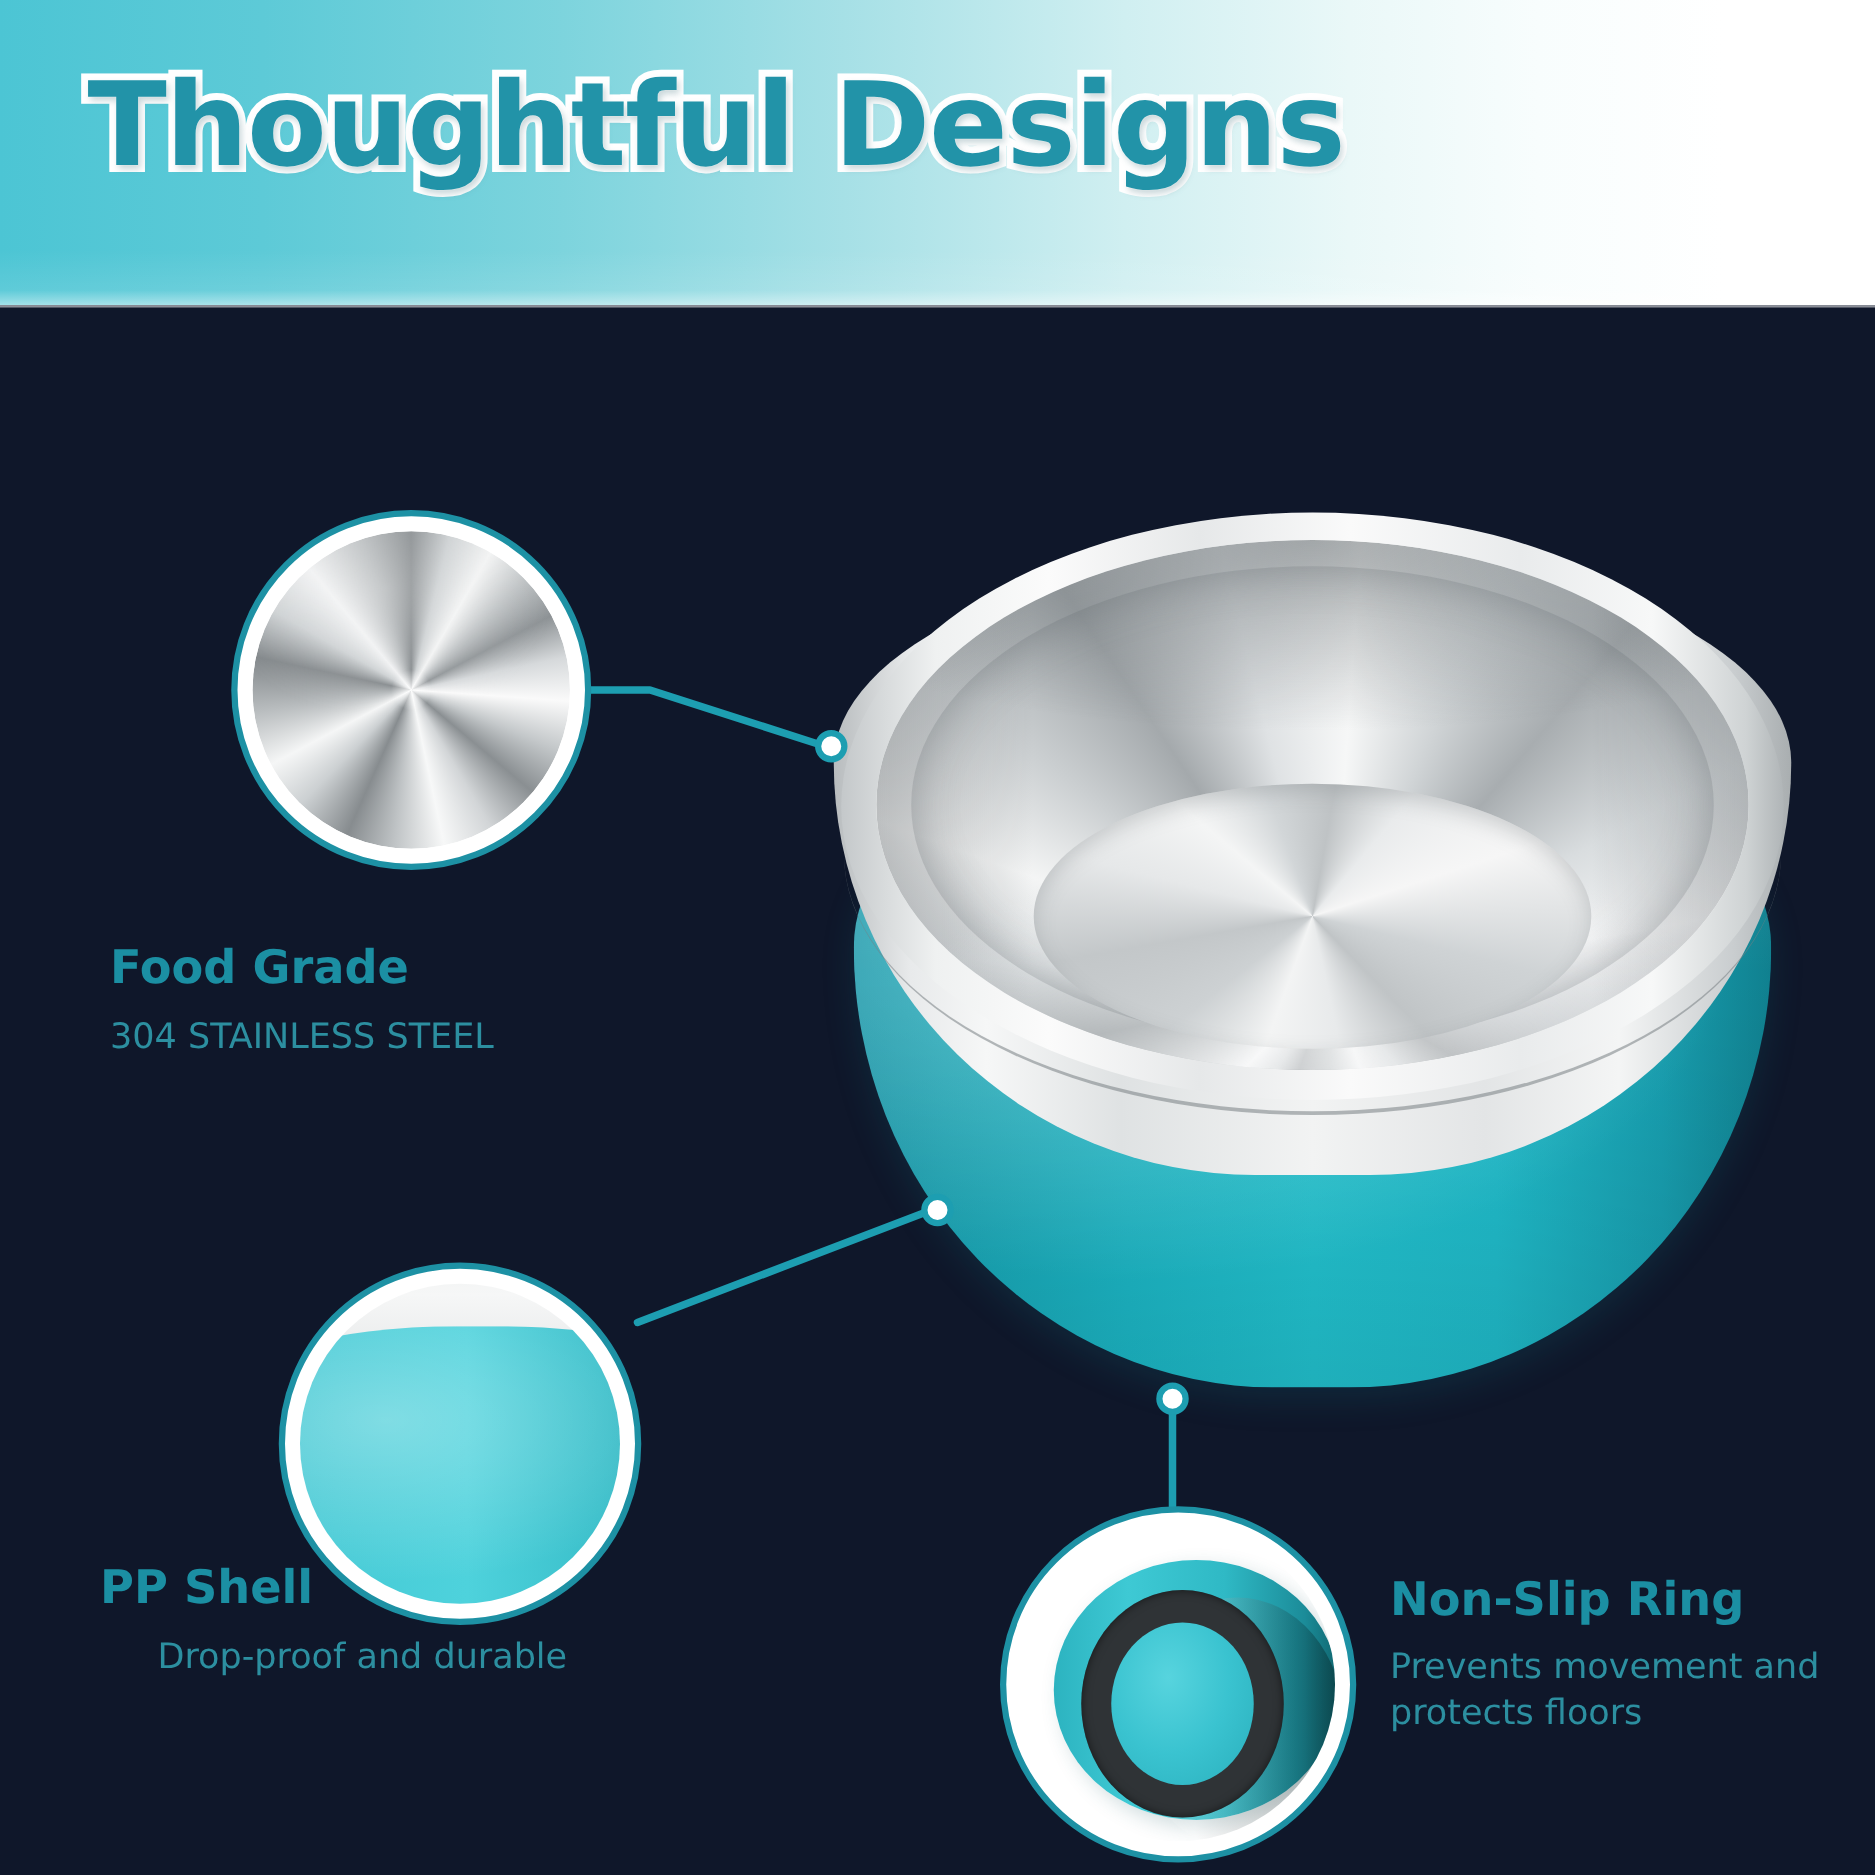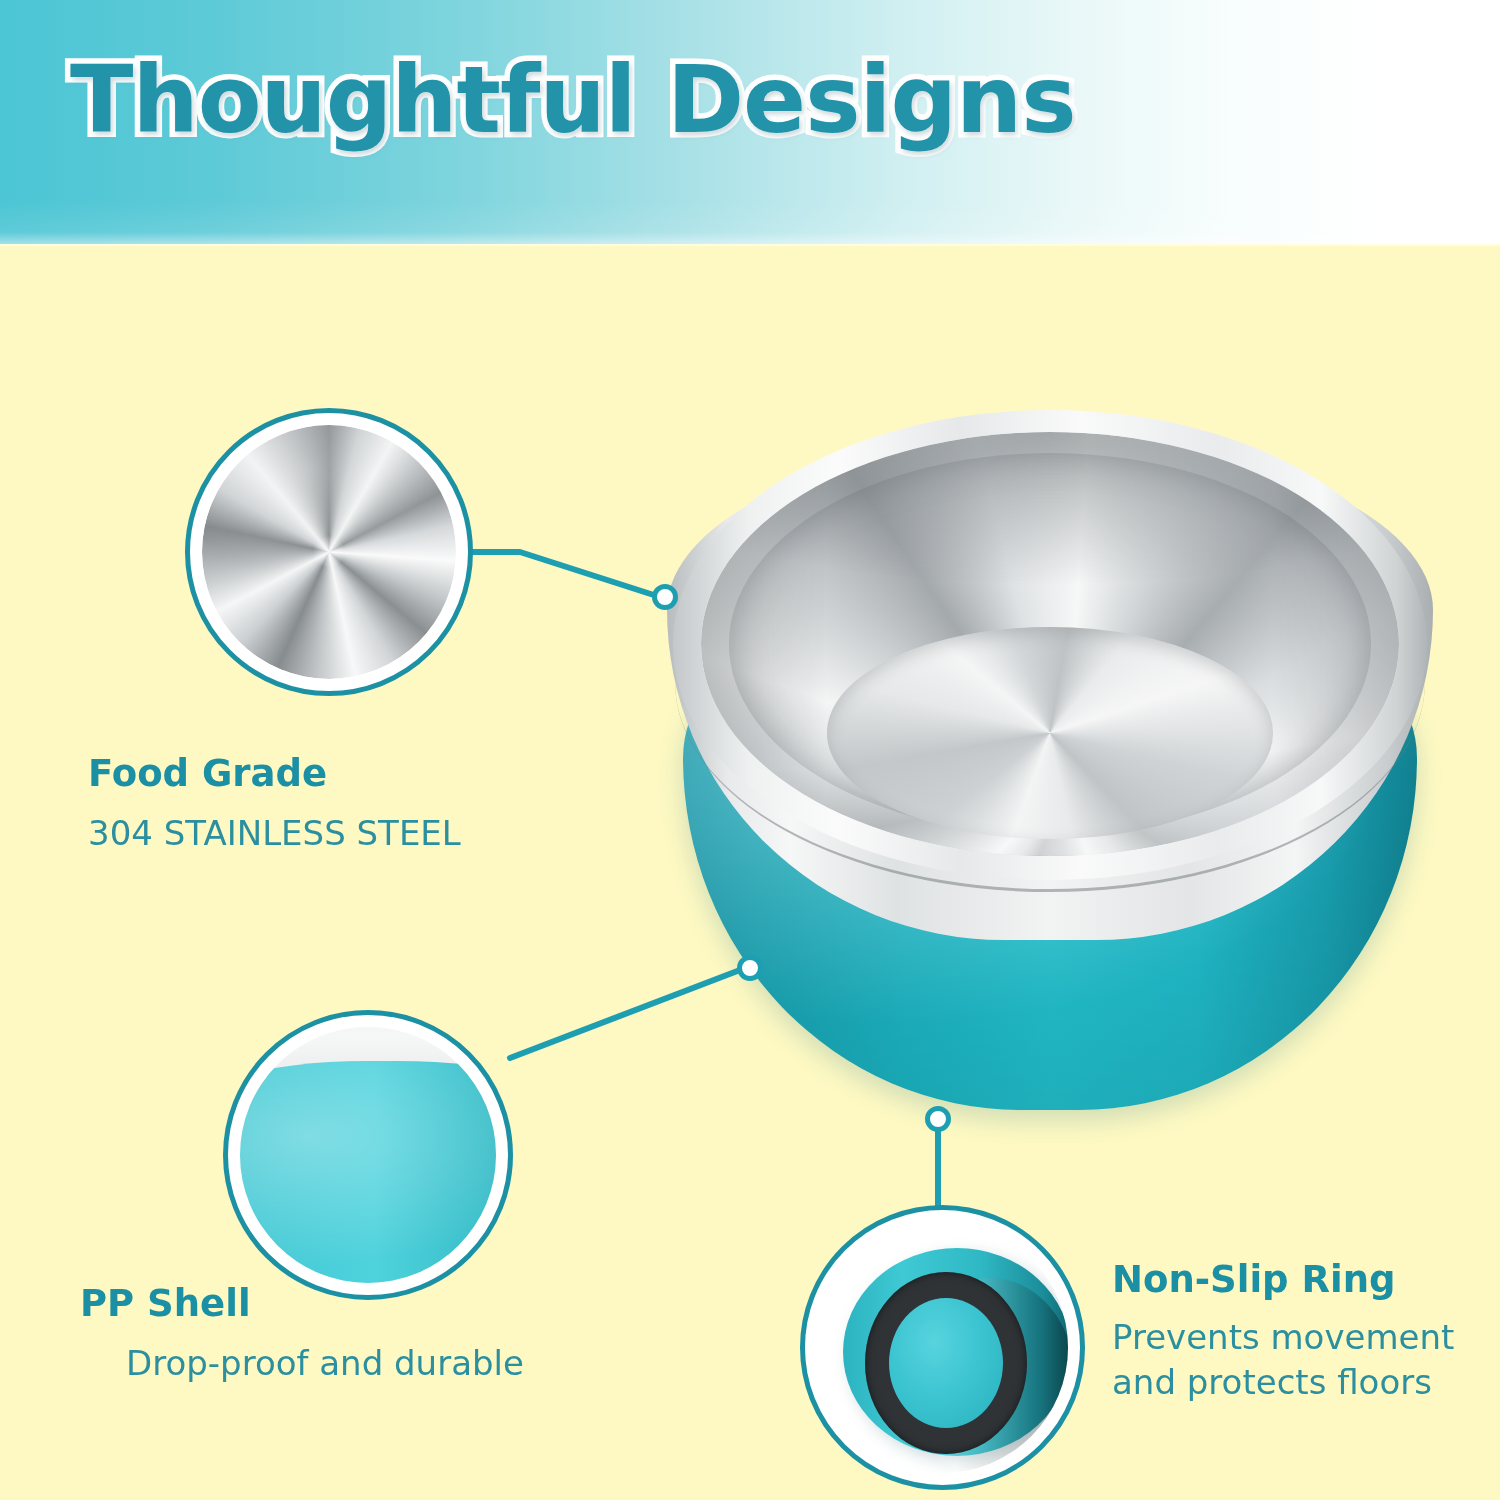--- a/index.html
+++ b/index.html
@@ -8,21 +8,21 @@
     background: #ffffff;
   }
   body {
     font-family: "Liberation Sans", sans-serif;
   }
   #page {
     position: relative;
     width: 1500px;
     height: 1500px;
     overflow: hidden;
-    background: #fef9c3;
+    background: #0f172a;
   }
 
   
   .header-band {
     position: absolute;
     left: 0;
     top: 0;
     width: 1500px;
     height: 244px;
     background: linear-gradient(to right,
@@ -303,30 +303,30 @@
   .feature-title {
     font-family: "DejaVu Sans", "Liberation Sans", sans-serif;
     font-size: 37px;
     font-weight: bold;
     color: #1b8fa3;
     letter-spacing: 0px;
     white-space: nowrap;
   }
   .feature-desc {
     font-family: "DejaVu Sans", "Liberation Sans", sans-serif;
-    font-size: 34px;
+    font-size: 28px;
     font-weight: normal;
     color: #2c8fa0;
     letter-spacing: 0px;
     line-height: 1.32;
   }
   #text-food-grade { position: absolute; left: 76px; top: 752px; margin-left: 12px; }
   #text-food-grade .feature-desc { margin-top: 16px; }
 
-  #text-pp-shell { position: absolute; left: 80px; top: 1282px; }
+  #text-pp-shell { position: absolute; left: 80px; top: 1248px; }
   #text-pp-shell .feature-desc { margin-top: 16px; margin-left: 46px; }
 
   #text-non-slip { position: absolute; left: 1112px; top: 1258px; width: 400px; }
   #text-non-slip .feature-desc { margin-top: 14px; }
 </style>
 </head>
 <body>
 
 <div id="page">
 

